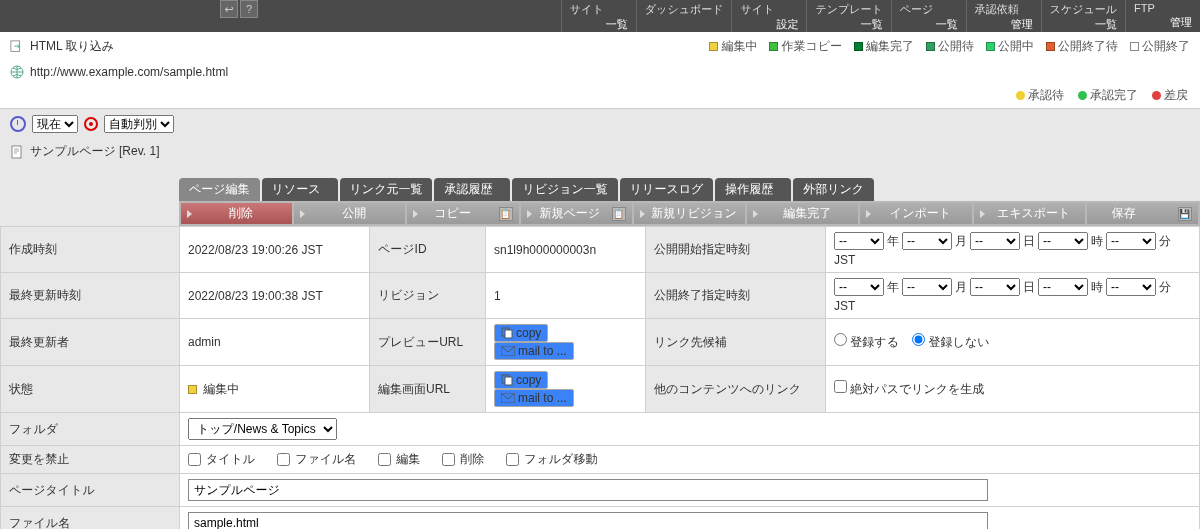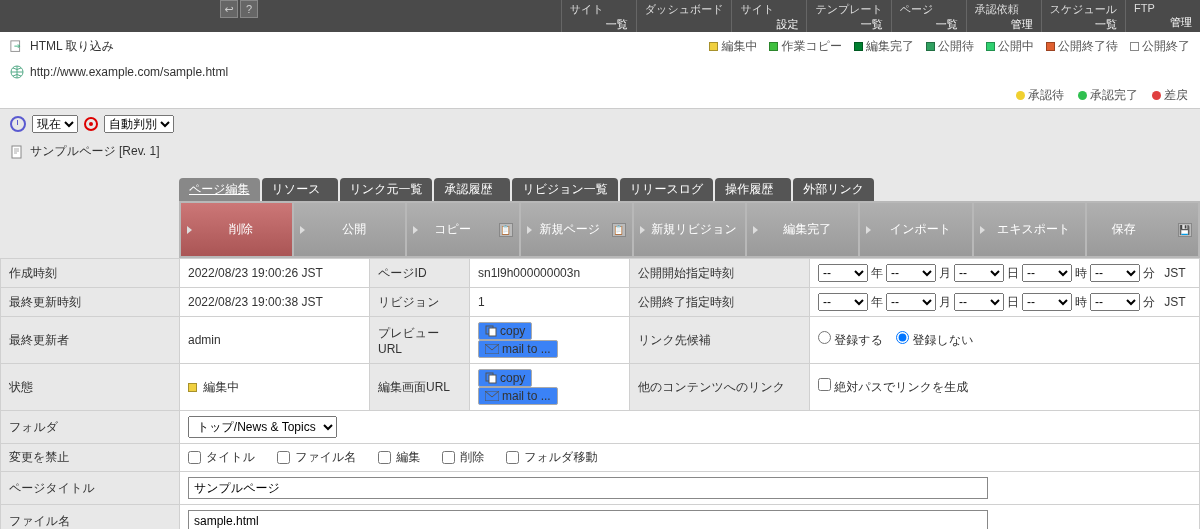--- a/index.html
+++ b/index.html
@@ -38,34 +38,34 @@
 .rec-icon::after { content: ""; position: absolute; left: 3px; top: 3px; width: 4px; height: 4px; background: #d00; border-radius: 50%; }
 select { font-size: 12px; }
 
 
 .page-row { background: #e8e8e8; padding: 4px 10px; display: flex; align-items: center; gap: 6px; color: #333; }
 
 
 .main-tabs-wrap { margin-top: 14px; }
 .main-tabs { display: flex; padding-left: 179px; }
 .mtab { padding: 3px 10px; border-top-left-radius: 4px; border-top-right-radius: 4px; background: #555; color: #fff; margin-right: 2px; cursor: pointer; min-width: 76px; }
-.mtab.active { background: #888; text-decoration: underline; }
+.mtab.active { background: #888; }
 
 
 .toolbar { display: flex; background: #b8b8b8; padding: 2px 2px; gap: 2px; margin-left: 179px; margin-right: 0; }
 .tbtn { background: linear-gradient(#b0b0b0, #9a9a9a); color: #fff; padding: 2px 6px; display: flex; align-items: center; gap: 4px; cursor: pointer; flex: 1; font-size: 11px; min-width: 0; }
 .tbtn.del { background: linear-gradient(#c77, #a55); }
 .tbtn .arrow { width: 0; height: 0; border-top: 4px solid transparent; border-bottom: 4px solid transparent; border-left: 5px solid #ddd; }
 .tbtn .side-icon { margin-left: auto; width: 14px; height: 14px; background: #bbb; border: 1px solid #888; display: flex; align-items: center; justify-content: center; font-size: 9px; color: #444; }
 
 
 .form-table { width: 100%; border-collapse: collapse; }
 .form-table td { border: 1px solid #d0d0d0; padding: 5px 8px; vertical-align: middle; background: #fff; color: #333; margin-left: 16px; }
 .form-table td.lbl { background: #e8e8e8; width: 179px; }
-.form-table td.lbl2 { background: #e8e8e8; width: 100px; }
+.form-table td.lbl2 { background: #e8e8e8; width: 116px; }
 .copy-btn { display: inline-flex; align-items: center; gap: 3px; border: 1px solid #aaa; padding: 1px 6px; border-radius: 2px; background: #3b82f6; cursor: pointer; margin-right: 4px; }
 .copy-svg { width: 12px; height: 12px; }
 .mail-svg { width: 14px; height: 10px; }
 
 .date-sel { display: flex; align-items: center; gap: 3px; flex-wrap: wrap; }
 .date-sel select { width: 50px; }
 
 .checks { display: flex; gap: 22px; align-items: center; }
 .checks label { display: flex; align-items: center; gap: 5px; }
 
@@ -190,41 +190,41 @@
         <span class="arrow"></span>
         <span style="margin:0 auto">公開</span>
       </div>
     <div class="tbtn">
         <span class="arrow"></span>
         <span style="margin:0 auto">コピー</span>
         <span class="side-icon">📋</span>
       </div>
     <div class="tbtn">
         <span class="arrow"></span>
-        <span style="margin:16px auto">新規ページ</span>
+        <span style="margin:0 auto">新規ページ</span>
         <span class="side-icon">📋</span>
       </div>
     <div class="tbtn">
         <span class="arrow"></span>
         <span style="margin:0 auto">新規リビジョン</span>
       </div>
     <div class="tbtn">
         <span class="arrow"></span>
         <span style="margin:0 auto">編集完了</span>
       </div>
     <div class="tbtn">
         <span class="arrow"></span>
         <span style="margin:0 auto">インポート</span>
       </div>
     <div class="tbtn">
         <span class="arrow"></span>
         <span style="margin:0 auto">エキスポート</span>
       </div>
     <div class="tbtn">
-        <span style="margin:8px auto">保存</span>
+        <span style="margin:0 auto">保存</span>
         <span class="side-icon">💾</span>
       </div>
   </div>
 </div>
 
 <table class="form-table">
   <tbody>
       <tr>
     <td class="lbl">作成時刻</td>
     <td style="width:190px">2022/08/23 19:00:26 JST</td>

